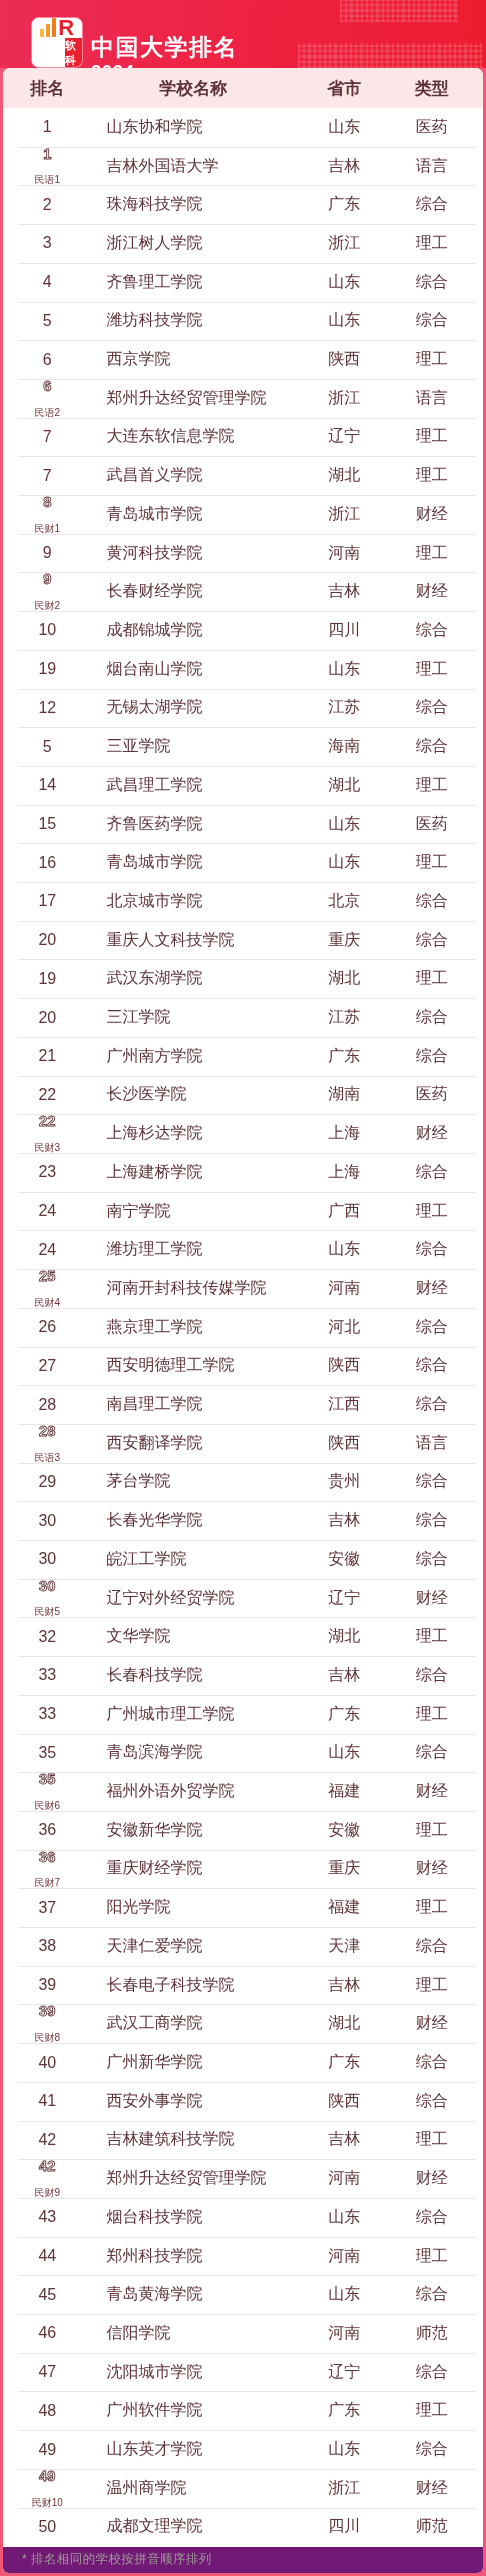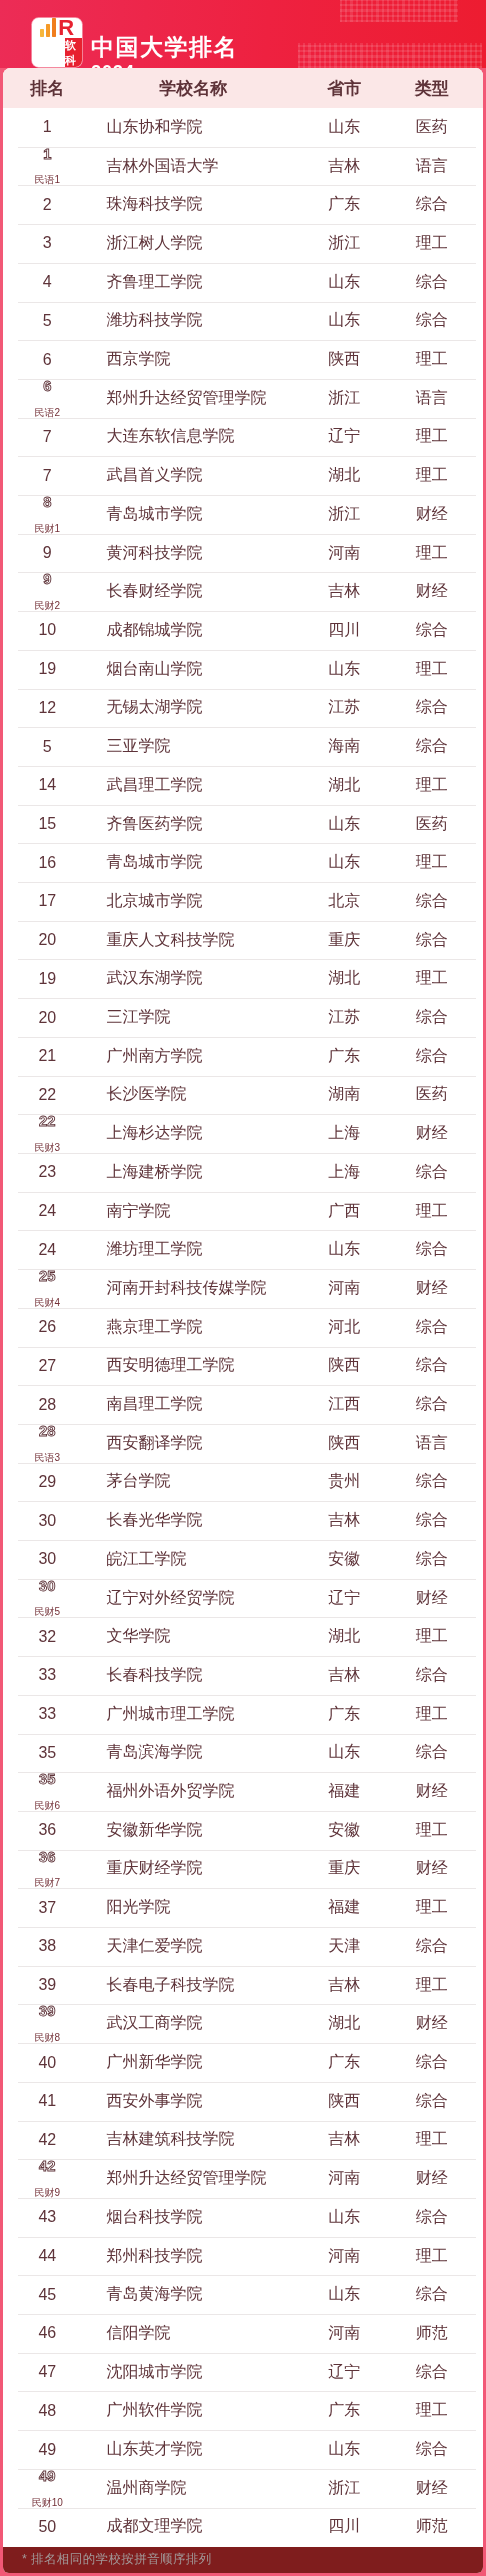--- a/index.html
+++ b/index.html
@@ -67,21 +67,21 @@
   .cell-rank{text-align:center;line-height:1;}
   .rank-plain{font-size:16px;}
   .rank-hollow{
     display:block;font-size:14.7px;font-weight:700;color:#fff;
     -webkit-text-stroke:0.9px #5e3339;line-height:1;
   }
   .rank-sub{display:block;font-size:10px;font-weight:400;color:#743138;margin-top:14px;line-height:1;}
   .cell-name{text-align:left;padding-left:20.6px;font-weight:500;}
   .cell-prov,.cell-type{text-align:center;font-weight:500;}
   .note{
-    flex:0 0 26.5px;background:#7f1d1d;color:#a29a9a;font-size:12.5px;
+    flex:0 0 26.5px;background:#701a75;color:#a29a9a;font-size:12.5px;
     display:flex;align-items:center;padding-left:19px;letter-spacing:0.4px;
   }
 </style>
 </head>
 <body>
 
 <div class="page">
 
   <header class="hero">
     <div class="wm wm-a"></div>

